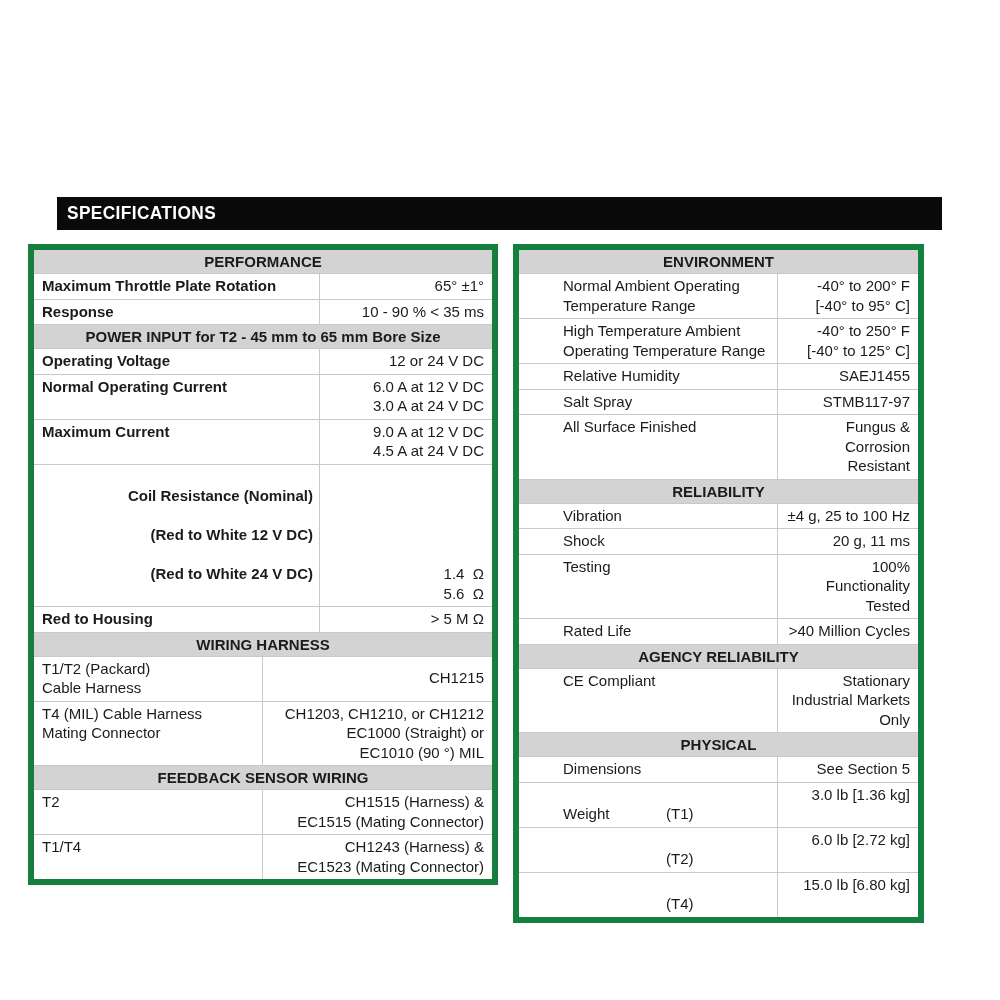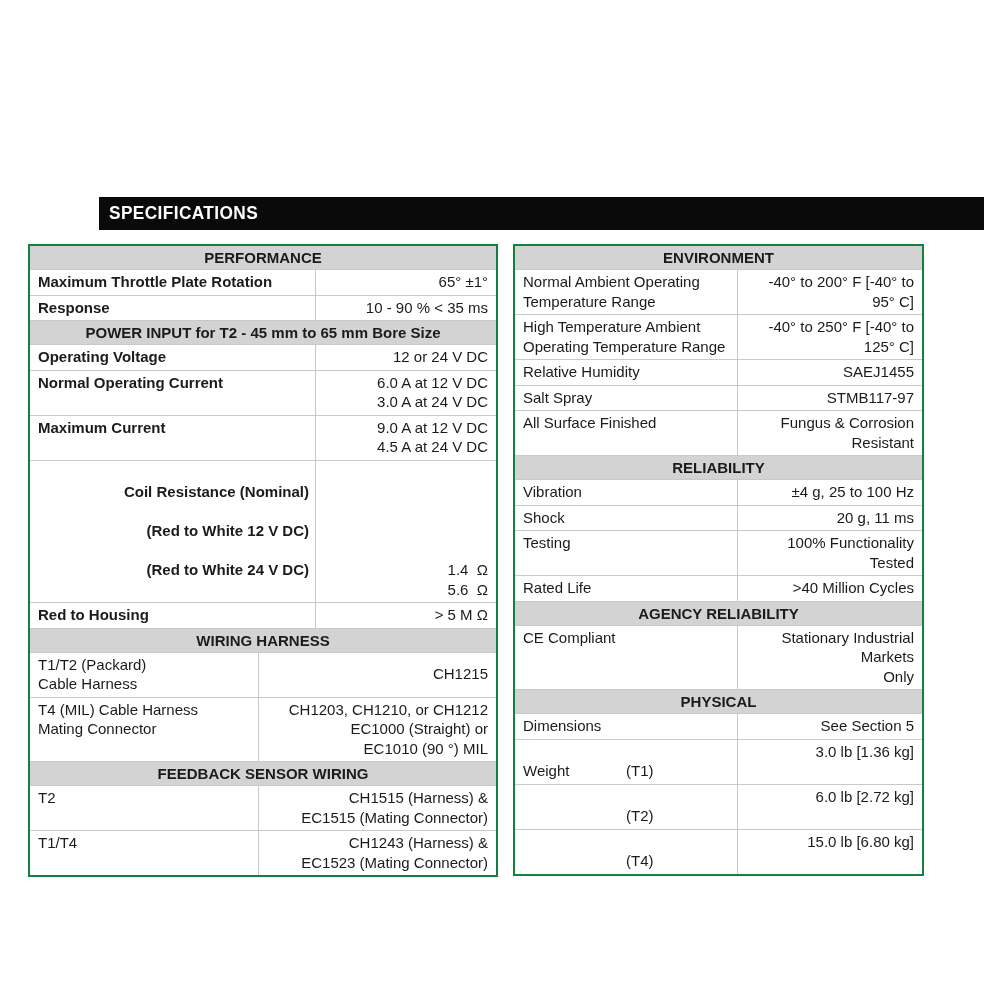--- a/index.html
+++ b/index.html
@@ -4,42 +4,42 @@
 <style>
   * { margin:0; padding:0; box-sizing:border-box; }
   html,body { background:#ffffff; }
   body {
     width:1000px; height:1000px; position:relative;
     font-family:"Liberation Sans", sans-serif;
     color:#1b1b1b; font-size:15px;
   }
   .title-bar {
     position:absolute; left:57px; top:197px; width:885px; height:33px;
-    background:#0a0a0a; display:flex; align-items:center; padding-left:10px;margin-left:42px;
+    background:#0a0a0a; display:flex; align-items:center; padding-left:10px;
   }
   .title-bar .title-text {
     color:#ffffff; font-weight:bold; font-size:18px; letter-spacing:0.4px;
     transform:scaleX(0.96); transform-origin:left center;
   }
-  .col { position:absolute; top:244px; border:2px solid #15803d; background:#ffffff; }
+  .col { position:absolute; top:244px; border:6px solid #15803d; background:#ffffff; }
   .col-left  { left:28px;  width:470px; }
   .col-right { left:513px; width:411px; }
   .sec-h {
     background:#d3d3d3; text-align:center; font-weight:bold;
     padding:2px 4px; line-height:19px; border-top:1px solid #c9c9c9;
   }
   .sec:first-child > .sec-h { border-top:none; }
   .row { display:flex; align-items:stretch; border-top:1px solid #c9c9c9; }
   .lbl {
     padding:2px 6px 3px 8px; white-space:pre-line; line-height:19.5px;
     flex:0 0 auto;
   }
   .wide  > .row > .lbl { width:285px;font-weight:bold; }   
   .narrow> .row > .lbl { width:228px; }   
-  .col-right .row > .lbl { width:222px; }
+  .col-right .row > .lbl { width:222px;margin-left:36px; }
   .val {
     flex:1 1 auto; padding:2px 8px 3px 6px; text-align:right;
     white-space:pre-line; line-height:19.5px; border-left:1px solid #c9c9c9;
   }
   .val-bottom { display:flex; flex-direction:column; justify-content:flex-end; }
   .val-center { display:flex; flex-direction:column; justify-content:center; }
   .l-left  { text-align:right; }
   .l-right { text-align:right; }
   .w-name  { display:inline-block; width:103px; }
 </style>

